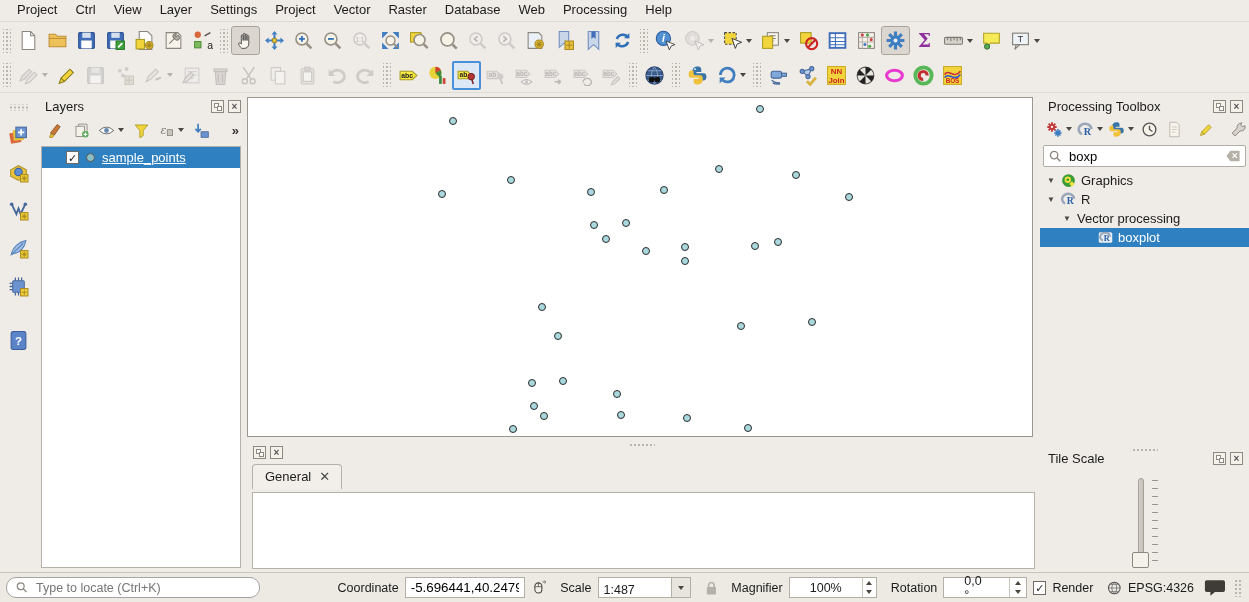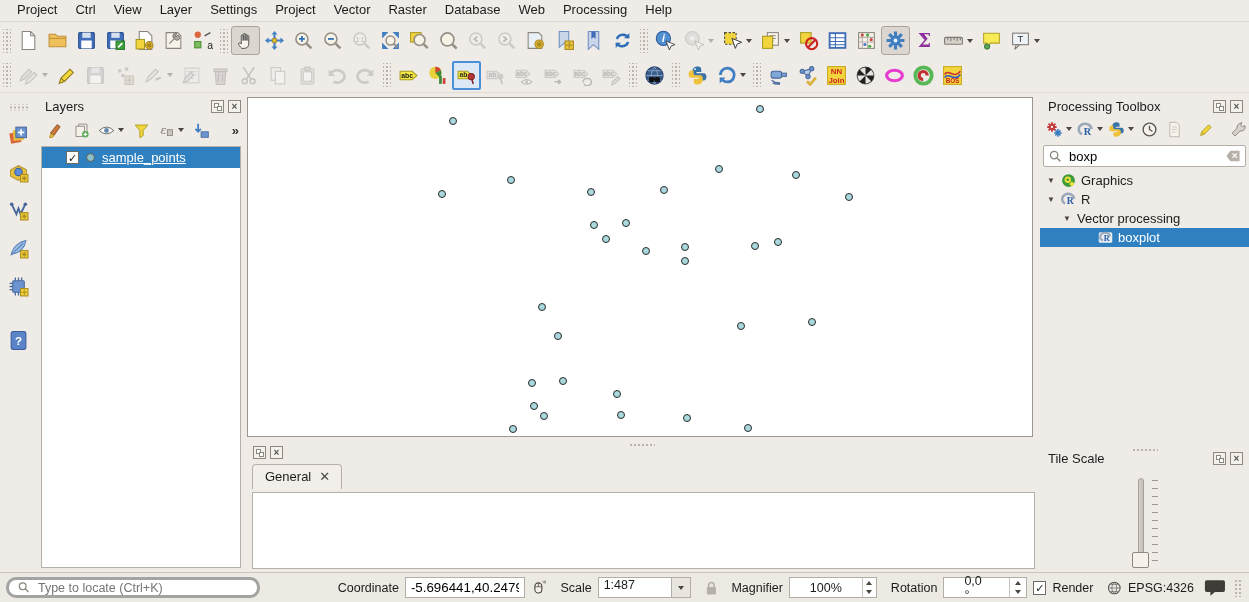--- a/index.html
+++ b/index.html
@@ -99,27 +99,27 @@
   .slider-track { position:absolute; left:98px; top:32px; width:6px; height:84px;
     background:linear-gradient(90deg,#d4d0c9,#c4c0b8); border:1px solid #a5a098; border-radius:3px; }
   .slider-handle { position:absolute; left:92px; top:106px; width:17px; height:16px;
     background:#f5f2ec; border:1px solid #8d8981; border-radius:2px; }
   .slider-ticks { position:absolute; left:112px; top:34px; display:flex; flex-direction:column; gap:7px; }
   .slider-ticks div { width:6px; height:1px; background:#9b968e; }
 
   
   #statusbar { position:absolute; left:0; right:0; bottom:0; height:30px; background:#edeae4; border-top:1px solid #c9c4bc;
     display:flex; align-items:center; padding:0 6px; gap:6px; font-size:12.5px; }
-  .locate { width:276px; height:21px; border:3px solid #a3a3a3; border-radius:10px; background:#fff;
+  .locate { width:276px; height:21px; border:1px solid #a3a3a3; border-radius:10px; background:#fff;
     display:flex; align-items:center; padding:0 9px; gap:6px; }
   .locate input { border:none; outline:none; background:transparent; font:inherit; color:#6f6b64; width:100%; }
   .sfield { height:21px; background:#fff; border:1px solid #b3aea6; display:flex; align-items:center; padding:0 5px; }
   .sb-label { margin-left:8px; white-space:nowrap; }
   .combo { display:flex; height:21px; }
-  .combo .cfield { width:74px; background:#fff; border:1px solid #b3aea6; display:flex; align-items:flex-start; padding:0 5px; }
+  .combo .cfield { width:74px; background:#fff; border:1px solid #b3aea6; display:flex; align-items:flex-end; padding:0 5px; }
   .combo .cbtn { width:19px; border:1px solid #b3aea6; border-left:none; background:#e8e4de; display:flex; align-items:center; justify-content:center; }
   .spin { display:flex; height:21px; border:1px solid #b3aea6; background:#fff; }
   .spin .val { display:flex; align-items:center; padding:0 20px; }
   .spin .arrows { width:17px; border-left:1px solid #c9c4bc; display:flex; flex-direction:column; }
   .spin .arrows div { flex:1; display:flex; align-items:center; justify-content:center; }
   .tri-up { width:0; height:0; border-left:3.5px solid transparent; border-right:3.5px solid transparent; border-bottom:4px solid #4a463f; }
   .tri-dn { width:0; height:0; border-left:3.5px solid transparent; border-right:3.5px solid transparent; border-top:4px solid #4a463f; }
   .cb { width:14px; height:14px; background:#fff; border:1px solid #6f6b64; font-size:11px; line-height:12px; text-align:center; font-weight:bold; }
   .corner-grip { width:10px; height:18px; margin-left:2px;
     background-image:radial-gradient(circle,#b9b4ac 1px,transparent 1.3px); background-size:4px 4px; }

